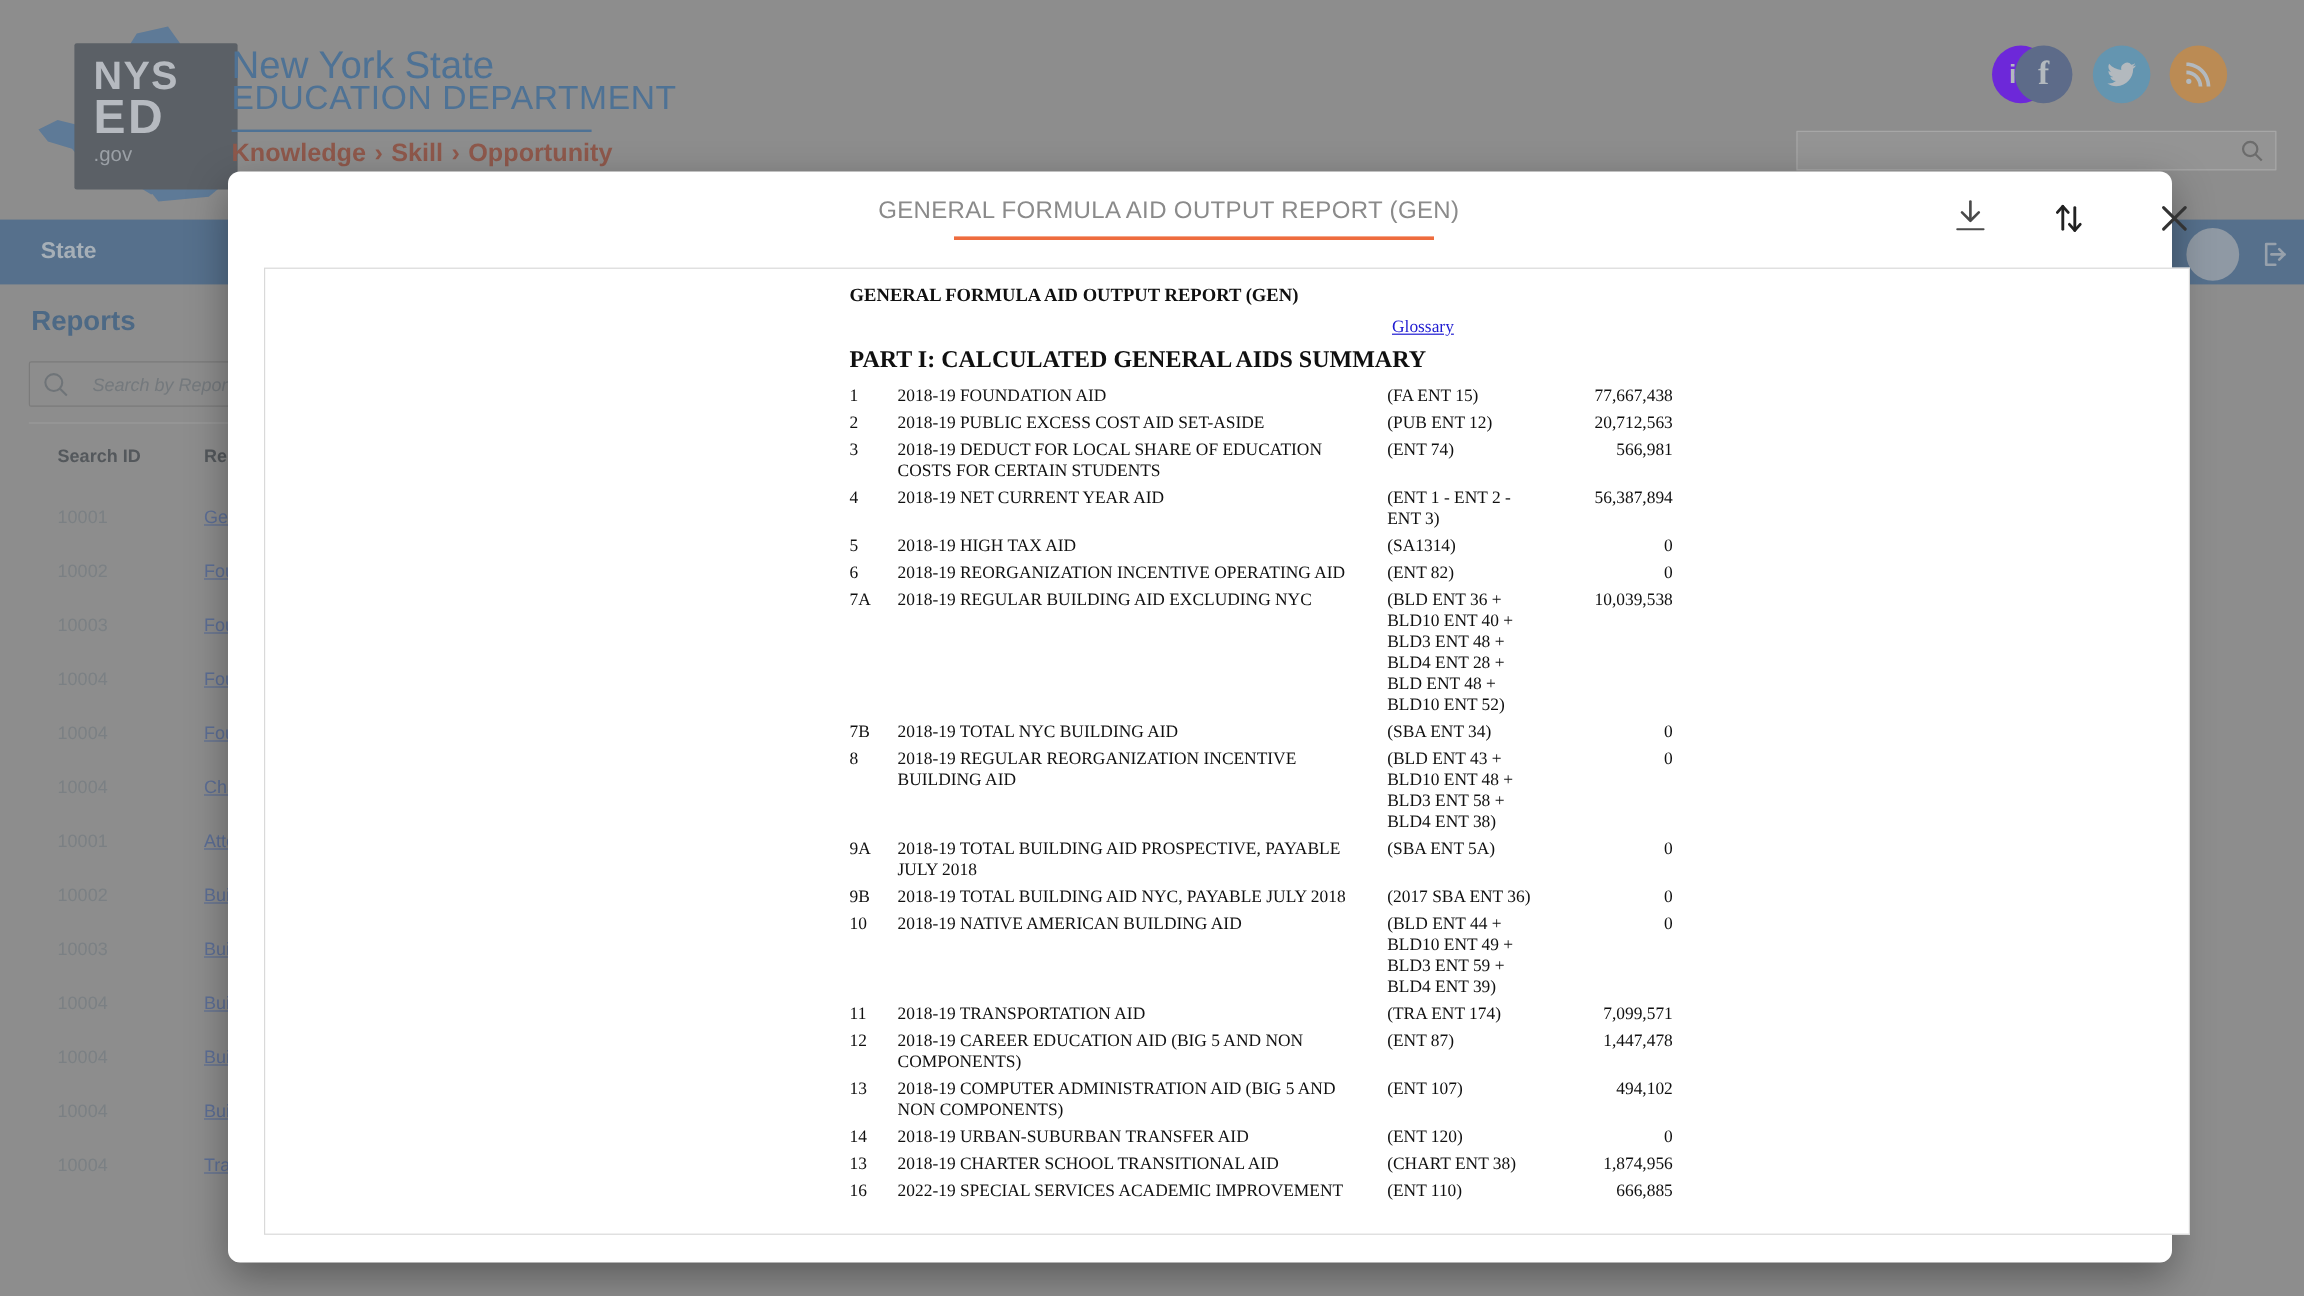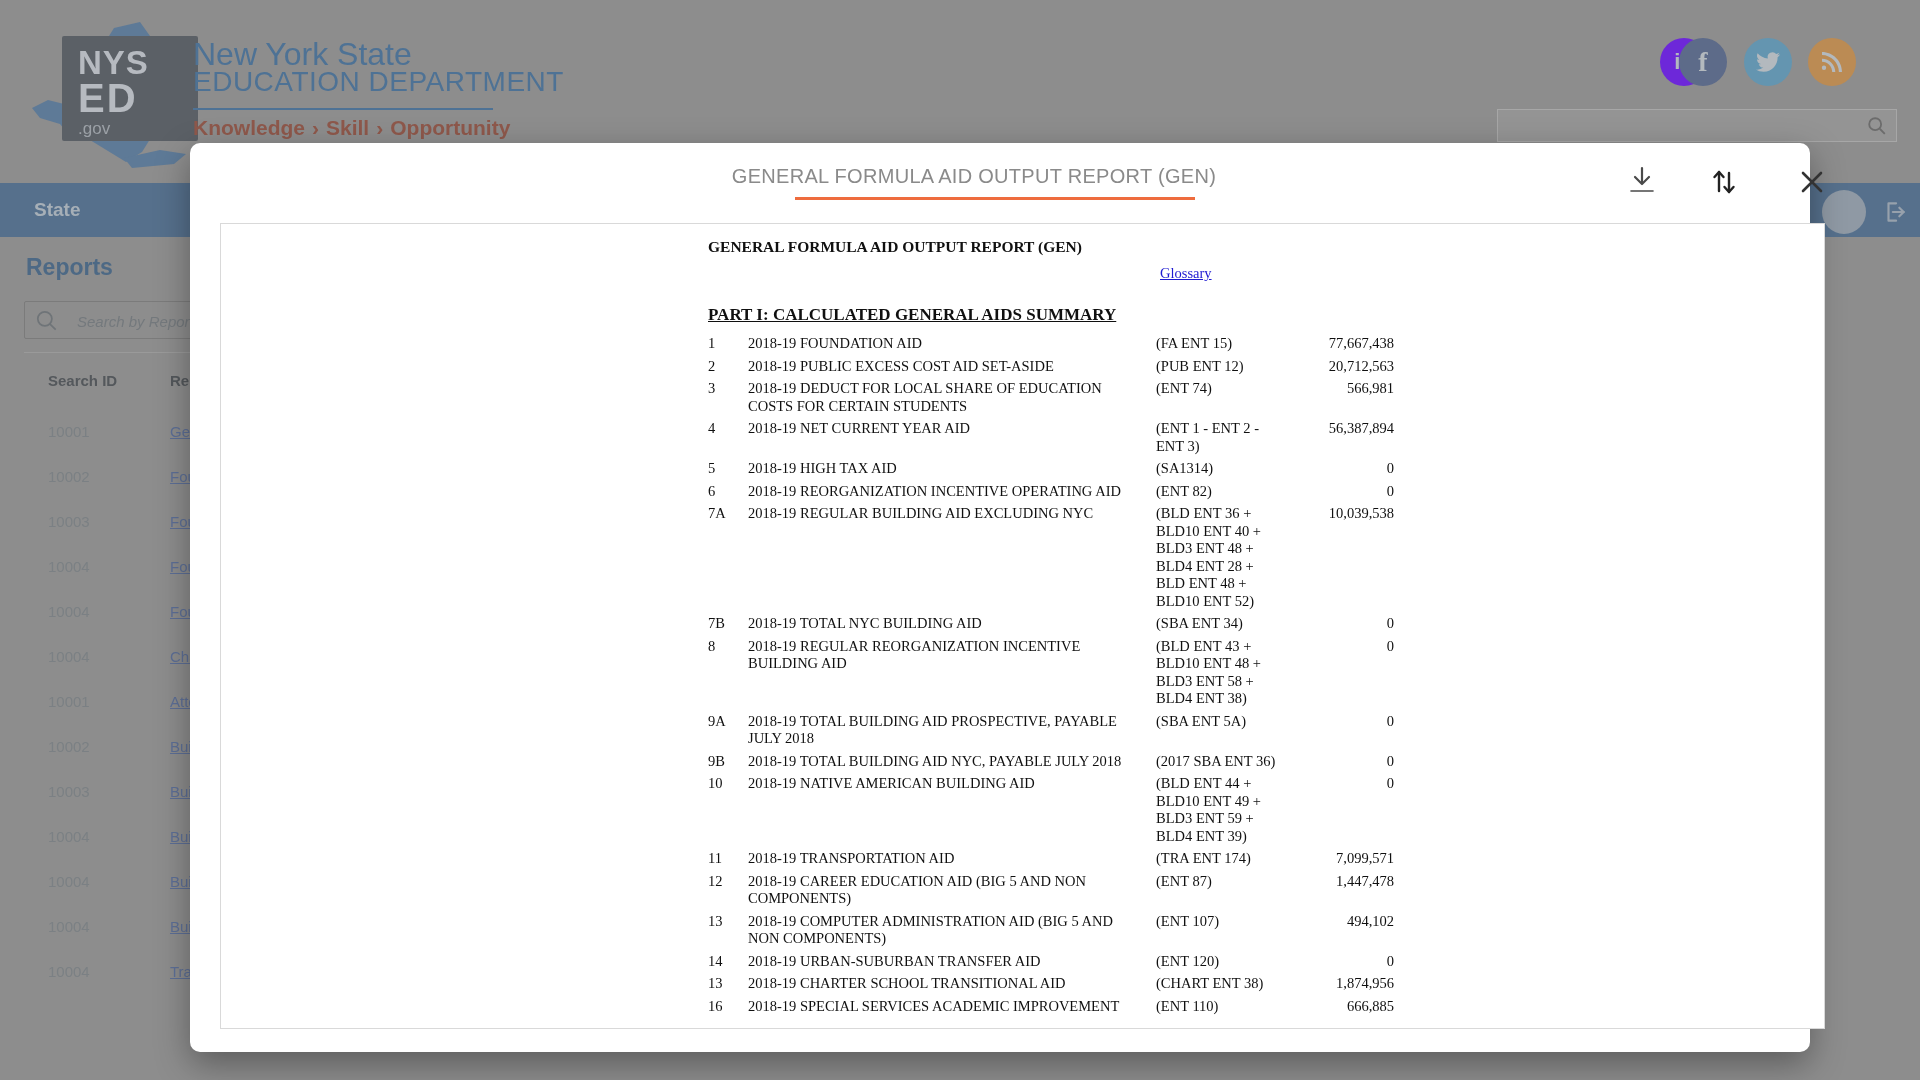--- a/index.html
+++ b/index.html
@@ -2,21 +2,21 @@
 <html><head>
 <meta charset="utf-8">
 <style>
   html,body{margin:0;padding:0;width:1920px;height:1080px;overflow:hidden;
     font-family:"Liberation Sans","DejaVu Sans",sans-serif;}
   #stage{position:absolute;left:0;top:0;width:1920px;height:1080px;background:#8d8d8d;}
 
   
   .hdr{position:absolute;left:0;top:0;width:1920px;height:183px;background:#8d8d8d;}
   .logo-map{position:absolute;left:28px;top:18px;}
-  .logo-square{position:absolute;left:62px;top:36px;width:136px;height:105px;background:#5b6066;border-radius:2px;
+  .logo-square{position:absolute;left:62px;top:36px;width:136px;height:122px;background:#5b6066;border-radius:2px;
     color:#b6bac0;line-height:1;}
   .logo-nys{position:absolute;left:16px;top:10px;font-size:33px;font-weight:bold;letter-spacing:1px;}
   .logo-ed{position:absolute;left:16px;top:42px;font-size:40px;font-weight:bold;letter-spacing:2px;}
   .logo-gov{position:absolute;left:16px;top:84px;font-size:17px;color:#9ba0a6;}
   .hdr-title1{position:absolute;left:193px;top:36px;font-size:32px;color:#4e7295;}
   .hdr-title2{position:absolute;left:193px;top:66px;font-size:28px;color:#4e7295;letter-spacing:.5px;}
   .hdr-rule{position:absolute;left:193px;top:108px;width:300px;height:2px;background:#4e7295;}
   .hdr-tagline{position:absolute;left:193px;top:116px;font-size:21px;font-weight:bold;color:#8e584b;}
   .hdr-tagline .chev{margin:0 7px;font-weight:bold;}
   .soc{position:absolute;top:38px;width:48px;height:48px;border-radius:50%;text-align:center;color:#b3b9be;}
@@ -65,21 +65,21 @@
   .mi-close{left:1607px;}
 
   
   .doc-box{position:absolute;left:30px;top:80px;width:1605px;height:806px;border:1px solid #d9d9d9;
     background:#fff;box-sizing:border-box;}
   .doc-content{position:absolute;left:487px;top:14px;width:686px;font-family:"Liberation Serif","DejaVu Serif",serif;
     font-size:14.5px;color:#101010;}
   .doc-title{font-weight:bold;font-size:15.5px;}
   .doc-glossary-line{margin-top:9px;height:16px;}
   .doc-glossary{margin-left:452px;color:#1f1bd1;text-decoration:underline;cursor:pointer;font-size:14.5px;}
-  .doc-part{margin-top:24px;font-weight:bold;font-size:17px;text-decoration:underline;}
+  .doc-part{margin-top:8px;font-weight:bold;font-size:20px;}
   #doc-rows{margin-top:10px;display:grid;grid-template-columns:40px 408px 156px 82px;row-gap:5px;
     line-height:17.5px;}
   .c-num{white-space:pre-line;}
   .c-label{white-space:pre-line;padding-right:6px;}
   .c-formula{white-space:pre-line;}
   .c-val{text-align:right;}
 </style>
 </head>
 <body>
 
@@ -317,21 +317,21 @@
             <div class="c-val">494,102</div>
             <div class="c-num">14</div>
             <div class="c-label">2018-19 URBAN-SUBURBAN TRANSFER AID</div>
             <div class="c-formula">(ENT 120)</div>
             <div class="c-val">0</div>
             <div class="c-num">13</div>
             <div class="c-label">2018-19 CHARTER SCHOOL TRANSITIONAL AID</div>
             <div class="c-formula">(CHART ENT 38)</div>
             <div class="c-val">1,874,956</div>
             <div class="c-num">16</div>
-            <div class="c-label">2018-19 SPECIAL SERVICES ACADEMIC IMPROVEMENT</div>
+            <div class="c-label">2022-19 SPECIAL SERVICES ACADEMIC IMPROVEMENT</div>
             <div class="c-formula">(ENT 110)</div>
             <div class="c-val">666,885</div>
           </div>
       </div>
     </div>
   </div>
 
 </div>
 
 </body></html>

